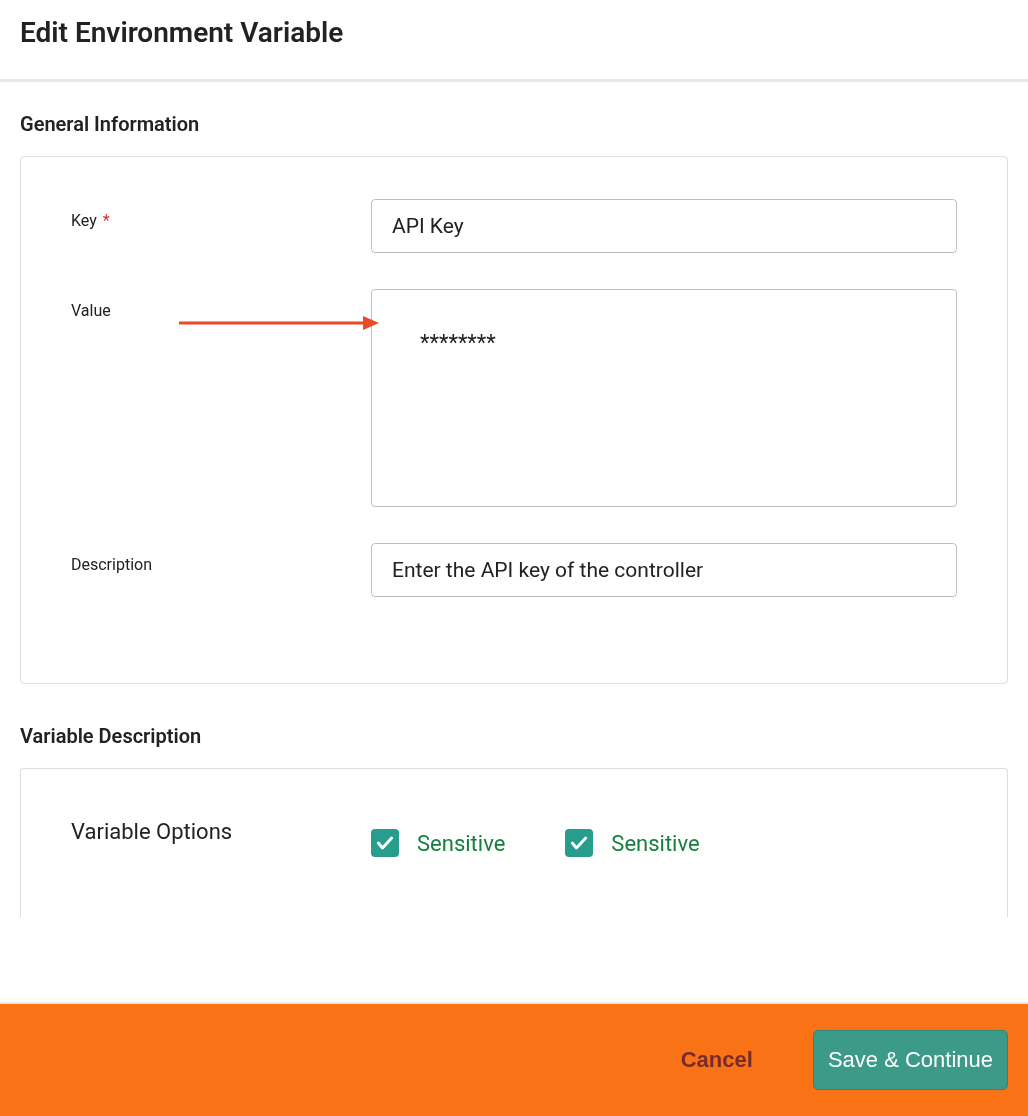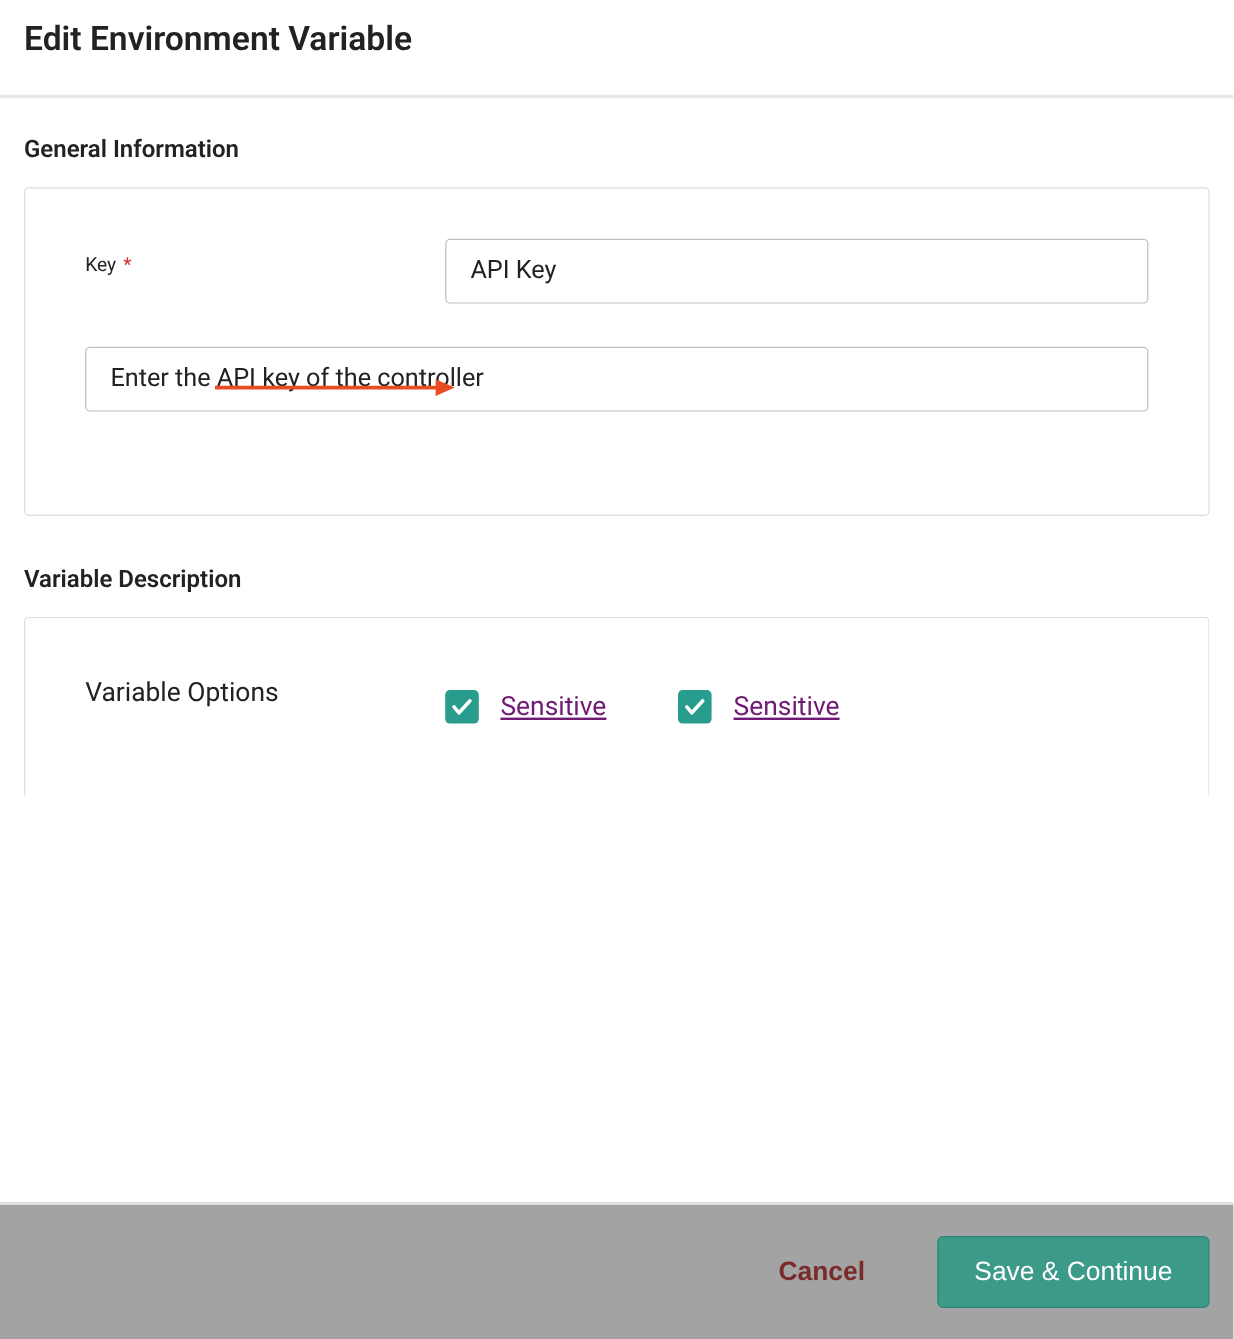--- a/index.html
+++ b/index.html
@@ -112,30 +112,29 @@
       justify-content: center;
       cursor: pointer;
       flex-shrink: 0;
     }
     .checkbox svg {
       width: 20px;
       height: 20px;
     }
     .checkbox-label {
       font-size: 22px;
-      color: #701a75;
-      text-decoration: underline;
+      color: #15803d;
     }
     .footer {
       position: absolute;
       bottom: 0;
       left: 0;
       right: 0;
       border-top: 2px solid #e8e8e8;
-      background: #a3a3a3;
+      background: #f97316;
       padding: 26px 20px 26px 20px;
       display: flex;
       justify-content: flex-end;
       align-items: center;
       gap: 50px;
     }
     .cancel-button {
       font-size: 22px;
       font-weight: 600;
       color: #7a2a2a;
@@ -144,21 +143,21 @@
       cursor: pointer;
       padding: 12px 10px;
     }
     .save-button {
       font-size: 22px;
       font-weight: 500;
       color: #fff;
       background: #3c9a89;
       border: 1px solid #2f8576;
       border-radius: 5px;
-      padding: 16px 30px;
+      padding: 16px 14px;
       cursor: pointer;
     }
     .panel-variable {
       border: 1px solid #ddd;
       border-top-left-radius: 4px;
       border-top-right-radius: 4px;
       border-bottom: none;
       padding: 50px 50px 60px 50px;
       position: relative;
     }
@@ -189,22 +188,27 @@
   <div class="panel">
 
     <div class="form-row">
       <div class="form-label">
         <span>Key</span>
         <span class="required-star">*</span>
       </div>
       <input type="text" class="form-input" value="API Key" style="">
     </div>
 
-
     <div class="form-row">
+      <div class="form-label">Value</div>
+      <textarea class="form-textarea" style="">********</textarea>
+    </div>
+
+    <div class="form-row">
+      <div class="form-label">Description</div>
       <input type="text" class="form-input" value="Enter the API key of the controller" style="">
     </div>
 
     <svg class="arrow-annotation" width="200" height="20" viewBox="0 0 200 20">
       <line x1="0" y1="10" x2="188" y2="10" stroke="#e94b25" stroke-width="3"></line>
       <polygon points="200,10 184,3 184,17" fill="#e94b25"></polygon>
     </svg>
 
   </div>
 

